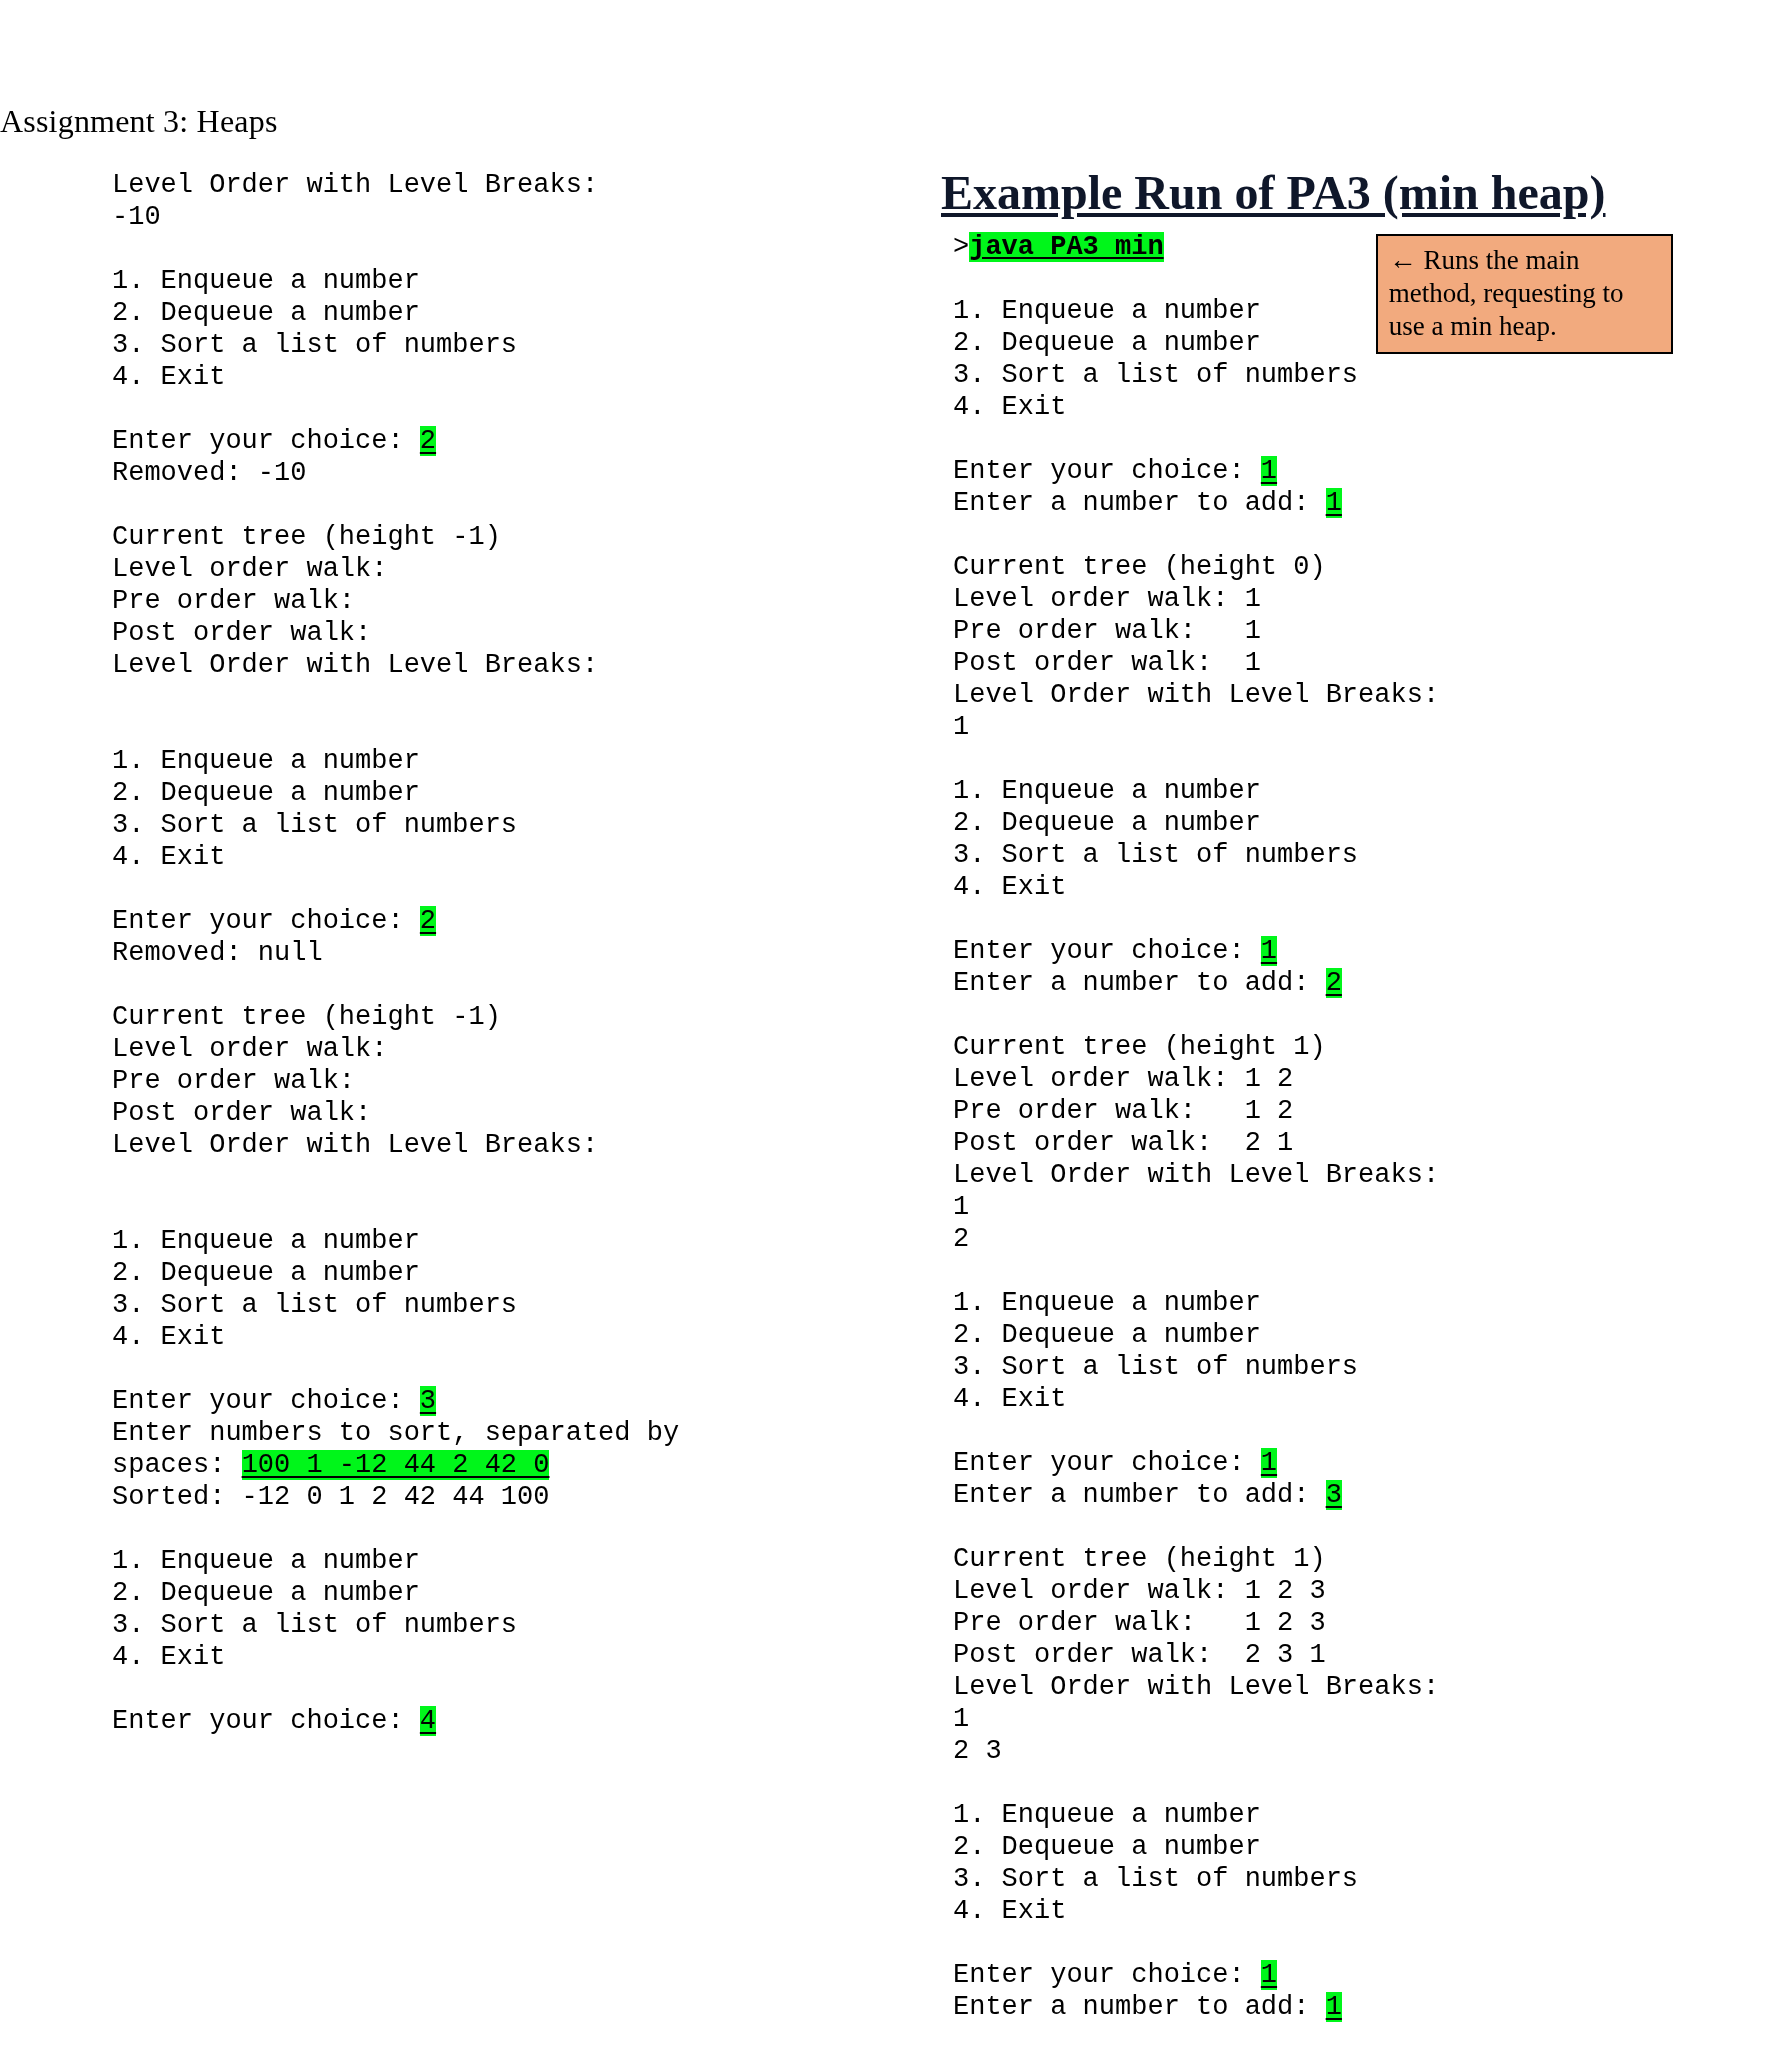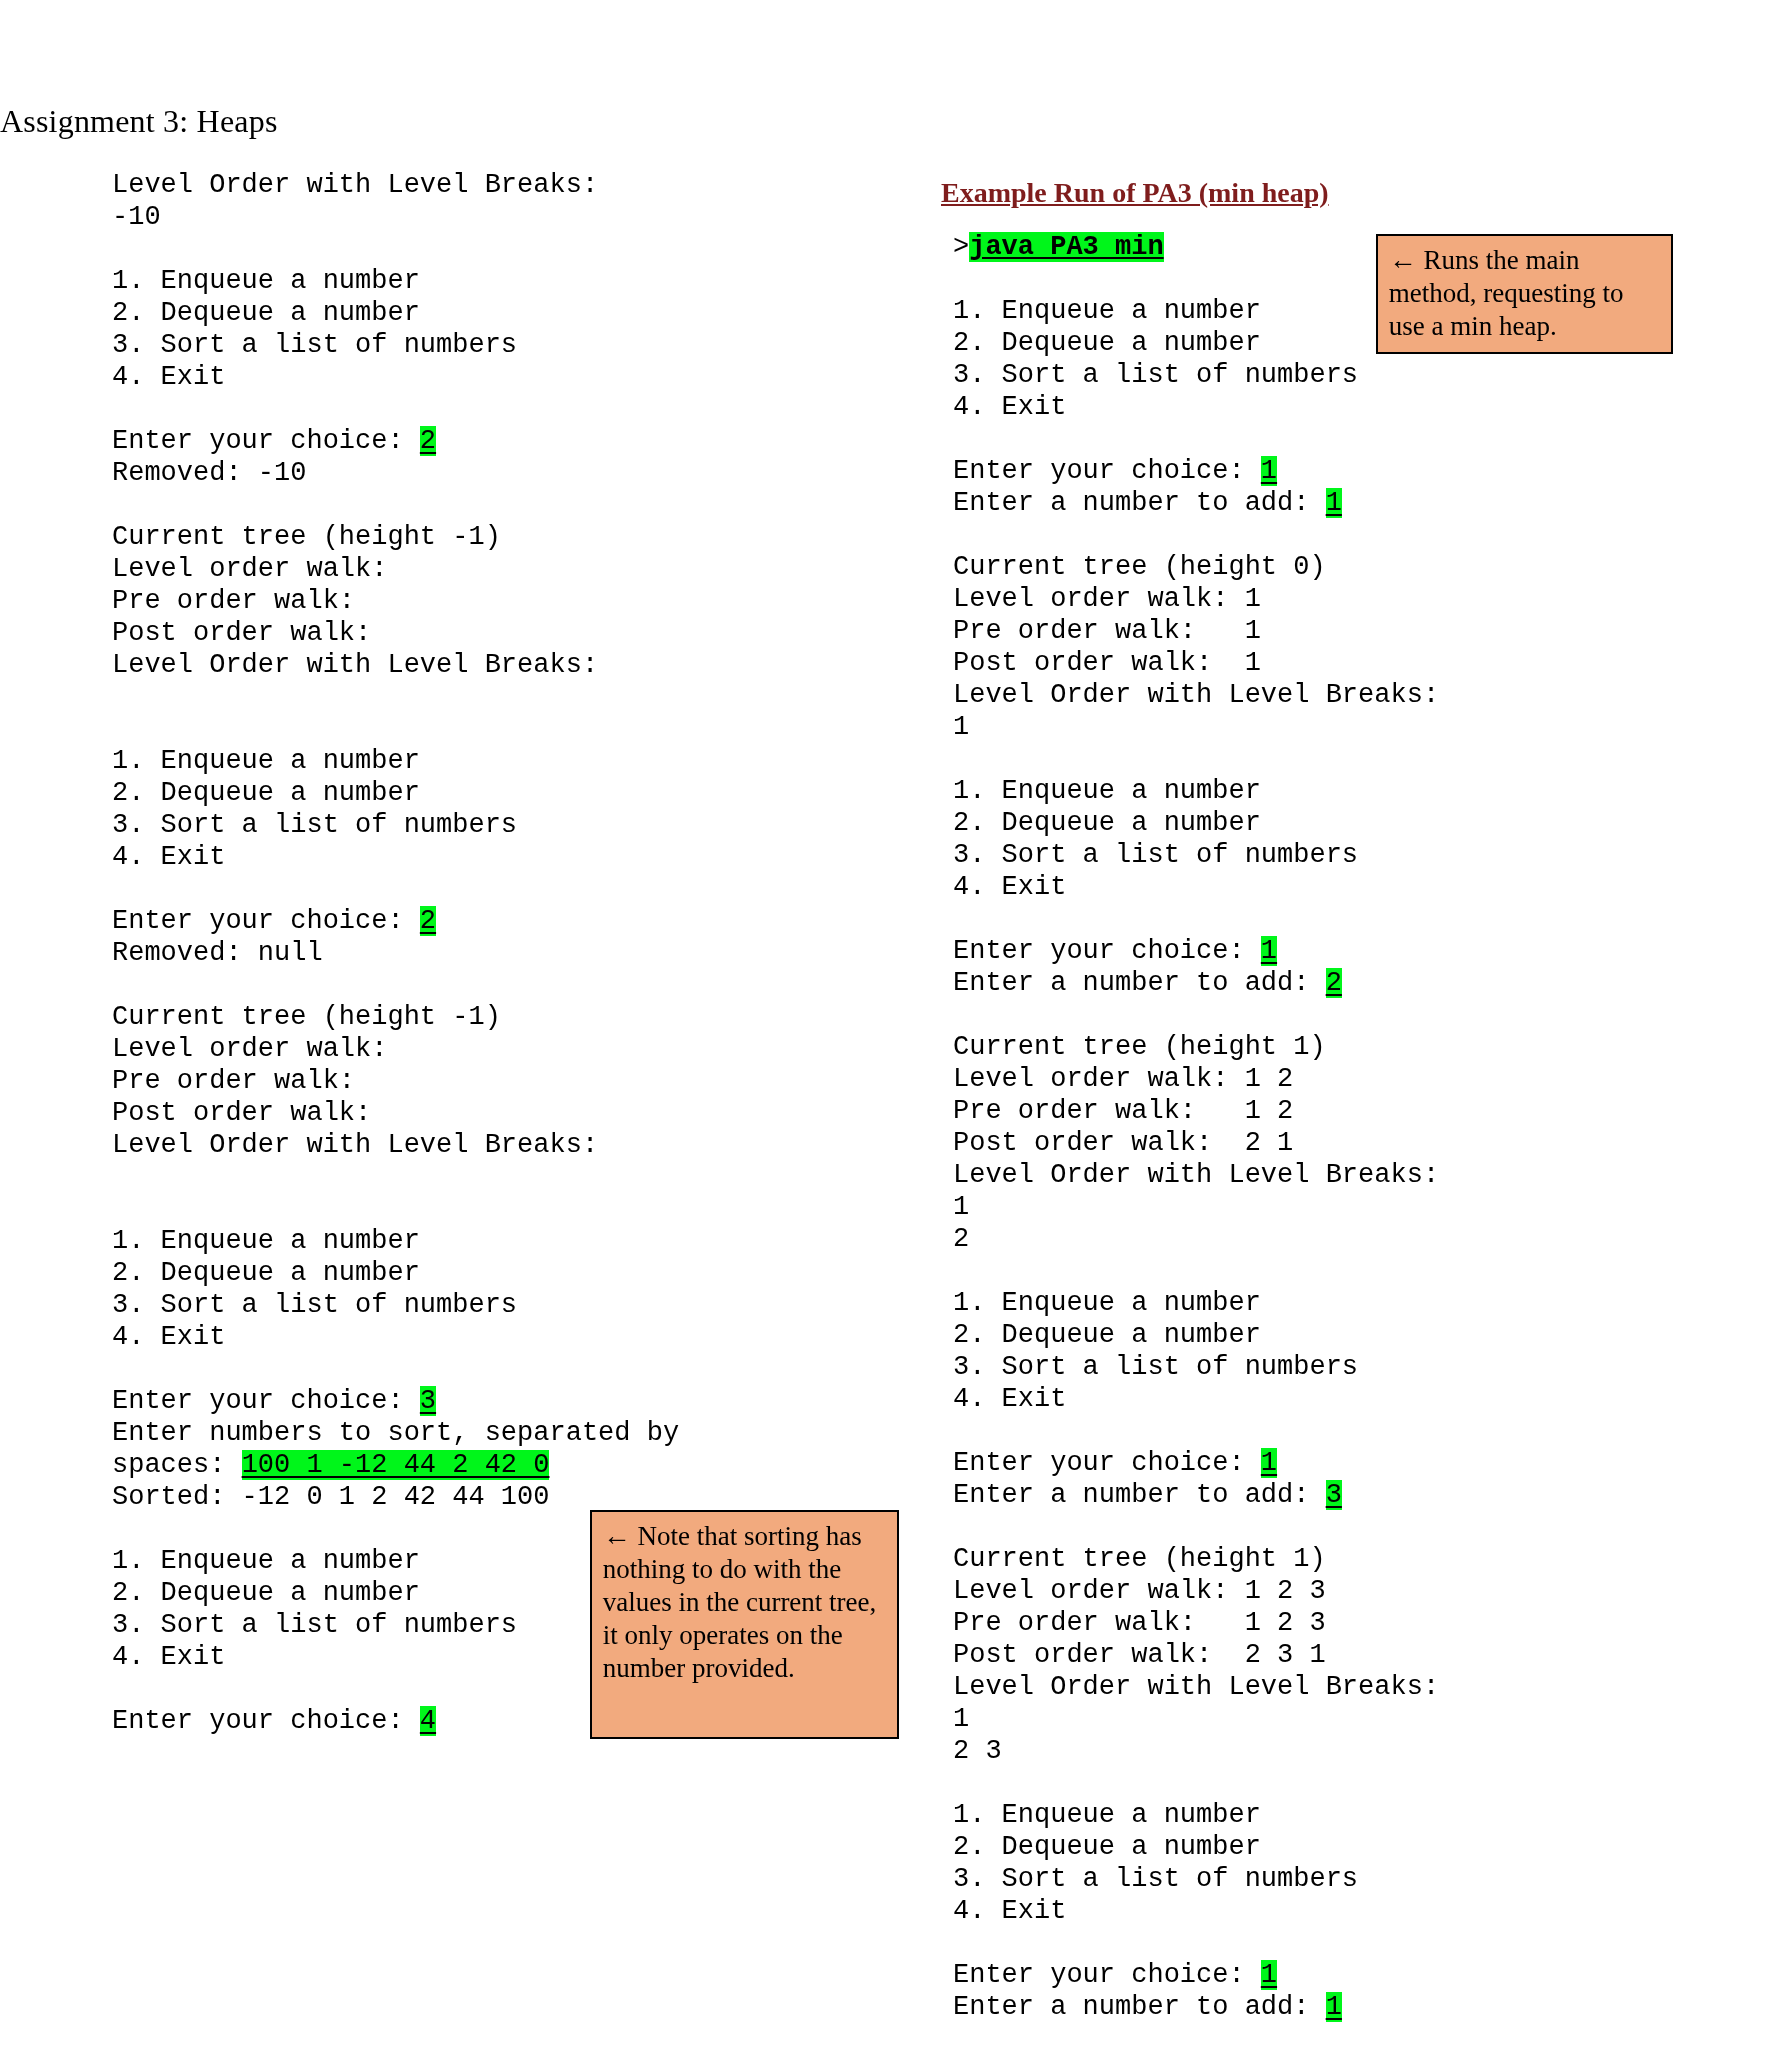--- a/index.html
+++ b/index.html
@@ -67,23 +67,23 @@
     text-underline-offset: 0.12em;
   }
 
   
   .run-title {
     position: absolute;
     left: 941px;
     top: 171px;
     font-family: "Liberation Serif", serif;
     font-weight: bold;
-    font-size: 28px;
+    font-size: 48px;
     line-height: 43px;
-    color: #7f1d1d;
+    color: #0f172a;
     text-decoration: underline;
     text-underline-offset: 0.08em;
     white-space: pre;
   }
 
   
   .callout {
     position: absolute;
     background: #f2aa7e;
     border: 2.9px solid #000000;
@@ -118,18 +118,15 @@
   <div class="col col-left"><div class="line"><span>Level Order with Level Breaks:</span></div><div class="line"><span>-10</span></div><div class="line blank">&nbsp;</div><div class="line"><span>1. Enqueue a number</span></div><div class="line"><span>2. Dequeue a number</span></div><div class="line"><span>3. Sort a list of numbers</span></div><div class="line"><span>4. Exit</span></div><div class="line blank">&nbsp;</div><div class="line"><span>Enter your choice: </span><span class="hl">2</span></div><div class="line"><span>Removed: -10</span></div><div class="line blank">&nbsp;</div><div class="line"><span>Current tree (height -1)</span></div><div class="line"><span>Level order walk:</span></div><div class="line"><span>Pre order walk:</span></div><div class="line"><span>Post order walk:</span></div><div class="line"><span>Level Order with Level Breaks:</span></div><div class="line blank">&nbsp;</div><div class="line blank">&nbsp;</div><div class="line"><span>1. Enqueue a number</span></div><div class="line"><span>2. Dequeue a number</span></div><div class="line"><span>3. Sort a list of numbers</span></div><div class="line"><span>4. Exit</span></div><div class="line blank">&nbsp;</div><div class="line"><span>Enter your choice: </span><span class="hl">2</span></div><div class="line"><span>Removed: null</span></div><div class="line blank">&nbsp;</div><div class="line"><span>Current tree (height -1)</span></div><div class="line"><span>Level order walk:</span></div><div class="line"><span>Pre order walk:</span></div><div class="line"><span>Post order walk:</span></div><div class="line"><span>Level Order with Level Breaks:</span></div><div class="line blank">&nbsp;</div><div class="line blank">&nbsp;</div><div class="line"><span>1. Enqueue a number</span></div><div class="line"><span>2. Dequeue a number</span></div><div class="line"><span>3. Sort a list of numbers</span></div><div class="line"><span>4. Exit</span></div><div class="line blank">&nbsp;</div><div class="line"><span>Enter your choice: </span><span class="hl">3</span></div><div class="line"><span>Enter numbers to sort, separated by</span></div><div class="line"><span>spaces: </span><span class="hl">100 1 -12 44 2 42 0</span></div><div class="line"><span>Sorted: -12 0 1 2 42 44 100</span></div><div class="line blank">&nbsp;</div><div class="line"><span>1. Enqueue a number</span></div><div class="line"><span>2. Dequeue a number</span></div><div class="line"><span>3. Sort a list of numbers</span></div><div class="line"><span>4. Exit</span></div><div class="line blank">&nbsp;</div><div class="line"><span>Enter your choice: </span><span class="hl">4</span></div></div>
 
   <div class="run-title">Example Run of PA3 (min heap)</div>
 
   <div class="col col-right"><div class="line"><span>&gt;</span><span class="hl-bold">java PA3 min</span></div><div class="line blank">&nbsp;</div><div class="line"><span>1. Enqueue a number</span></div><div class="line"><span>2. Dequeue a number</span></div><div class="line"><span>3. Sort a list of numbers</span></div><div class="line"><span>4. Exit</span></div><div class="line blank">&nbsp;</div><div class="line"><span>Enter your choice: </span><span class="hl">1</span></div><div class="line"><span>Enter a number to add: </span><span class="hl">1</span></div><div class="line blank">&nbsp;</div><div class="line"><span>Current tree (height 0)</span></div><div class="line"><span>Level order walk: 1</span></div><div class="line"><span>Pre order walk:   1</span></div><div class="line"><span>Post order walk:  1</span></div><div class="line"><span>Level Order with Level Breaks:</span></div><div class="line"><span>1</span></div><div class="line blank">&nbsp;</div><div class="line"><span>1. Enqueue a number</span></div><div class="line"><span>2. Dequeue a number</span></div><div class="line"><span>3. Sort a list of numbers</span></div><div class="line"><span>4. Exit</span></div><div class="line blank">&nbsp;</div><div class="line"><span>Enter your choice: </span><span class="hl">1</span></div><div class="line"><span>Enter a number to add: </span><span class="hl">2</span></div><div class="line blank">&nbsp;</div><div class="line"><span>Current tree (height 1)</span></div><div class="line"><span>Level order walk: 1 2</span></div><div class="line"><span>Pre order walk:   1 2</span></div><div class="line"><span>Post order walk:  2 1</span></div><div class="line"><span>Level Order with Level Breaks:</span></div><div class="line"><span>1</span></div><div class="line"><span>2</span></div><div class="line blank">&nbsp;</div><div class="line"><span>1. Enqueue a number</span></div><div class="line"><span>2. Dequeue a number</span></div><div class="line"><span>3. Sort a list of numbers</span></div><div class="line"><span>4. Exit</span></div><div class="line blank">&nbsp;</div><div class="line"><span>Enter your choice: </span><span class="hl">1</span></div><div class="line"><span>Enter a number to add: </span><span class="hl">3</span></div><div class="line blank">&nbsp;</div><div class="line"><span>Current tree (height 1)</span></div><div class="line"><span>Level order walk: 1 2 3</span></div><div class="line"><span>Pre order walk:   1 2 3</span></div><div class="line"><span>Post order walk:  2 3 1</span></div><div class="line"><span>Level Order with Level Breaks:</span></div><div class="line"><span>1</span></div><div class="line"><span>2 3</span></div><div class="line blank">&nbsp;</div><div class="line"><span>1. Enqueue a number</span></div><div class="line"><span>2. Dequeue a number</span></div><div class="line"><span>3. Sort a list of numbers</span></div><div class="line"><span>4. Exit</span></div><div class="line blank">&nbsp;</div><div class="line"><span>Enter your choice: </span><span class="hl">1</span></div><div class="line"><span>Enter a number to add: </span><span class="hl">1</span></div></div>
 
   <div class="callout callout-1">
     <span class="arrow-glyph">←</span><span> Runs the main method, requesting to use a min heap.</span>
   </div>
 
-  <div class="callout callout-2">
-    <span class="arrow-glyph">←</span><span> Note that sorting has nothing to do with the values in the current tree, it only operates on the number provided.</span>
-  </div>
 
 </div>
 
 
 </body></html>

